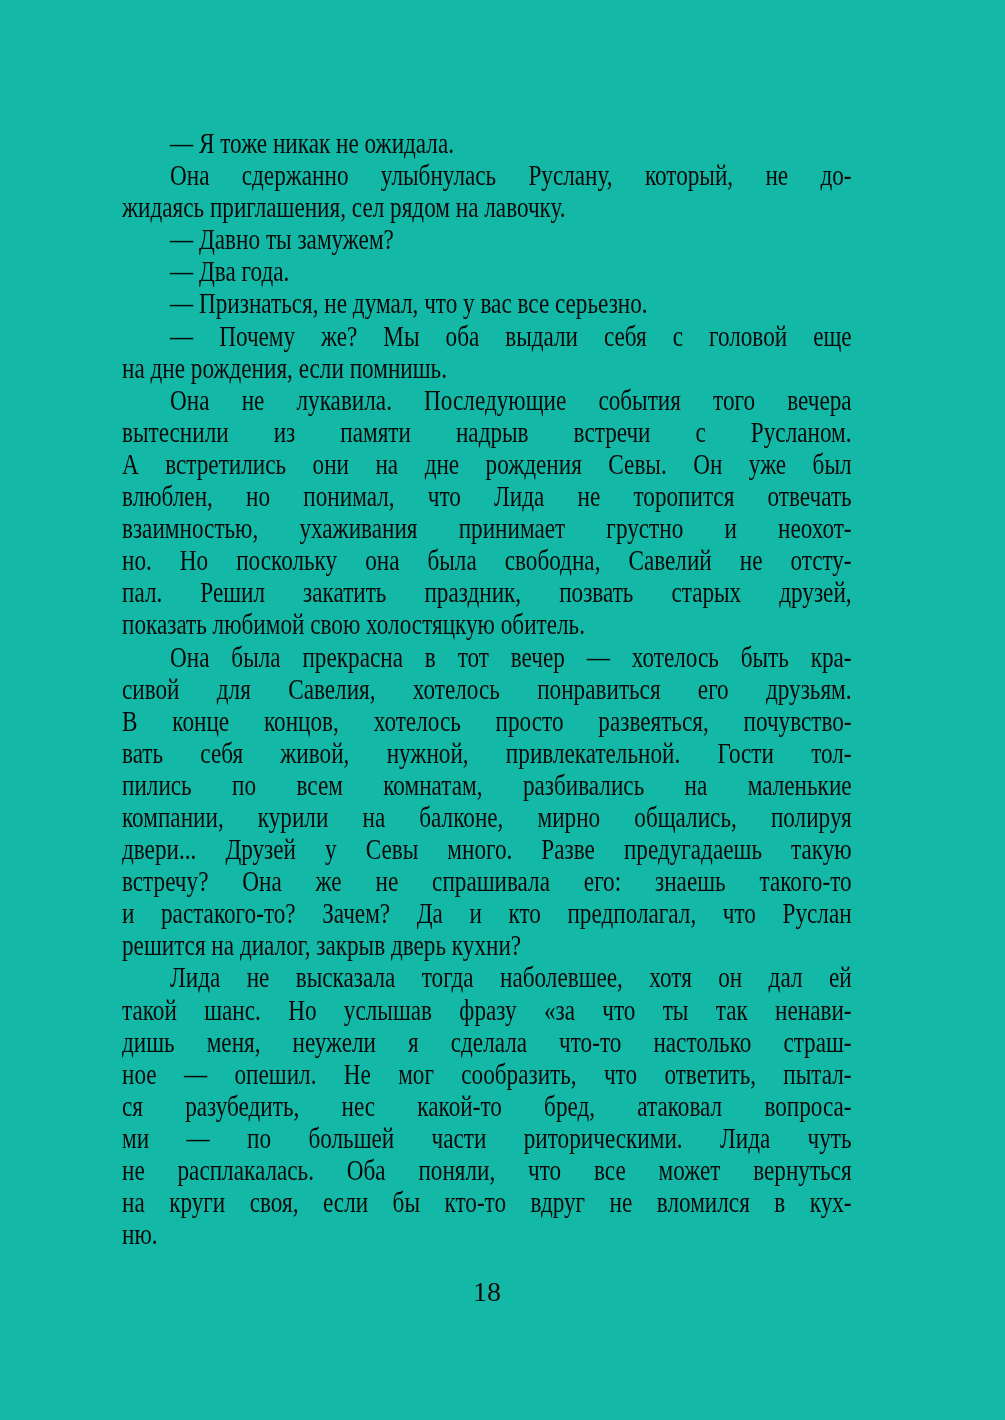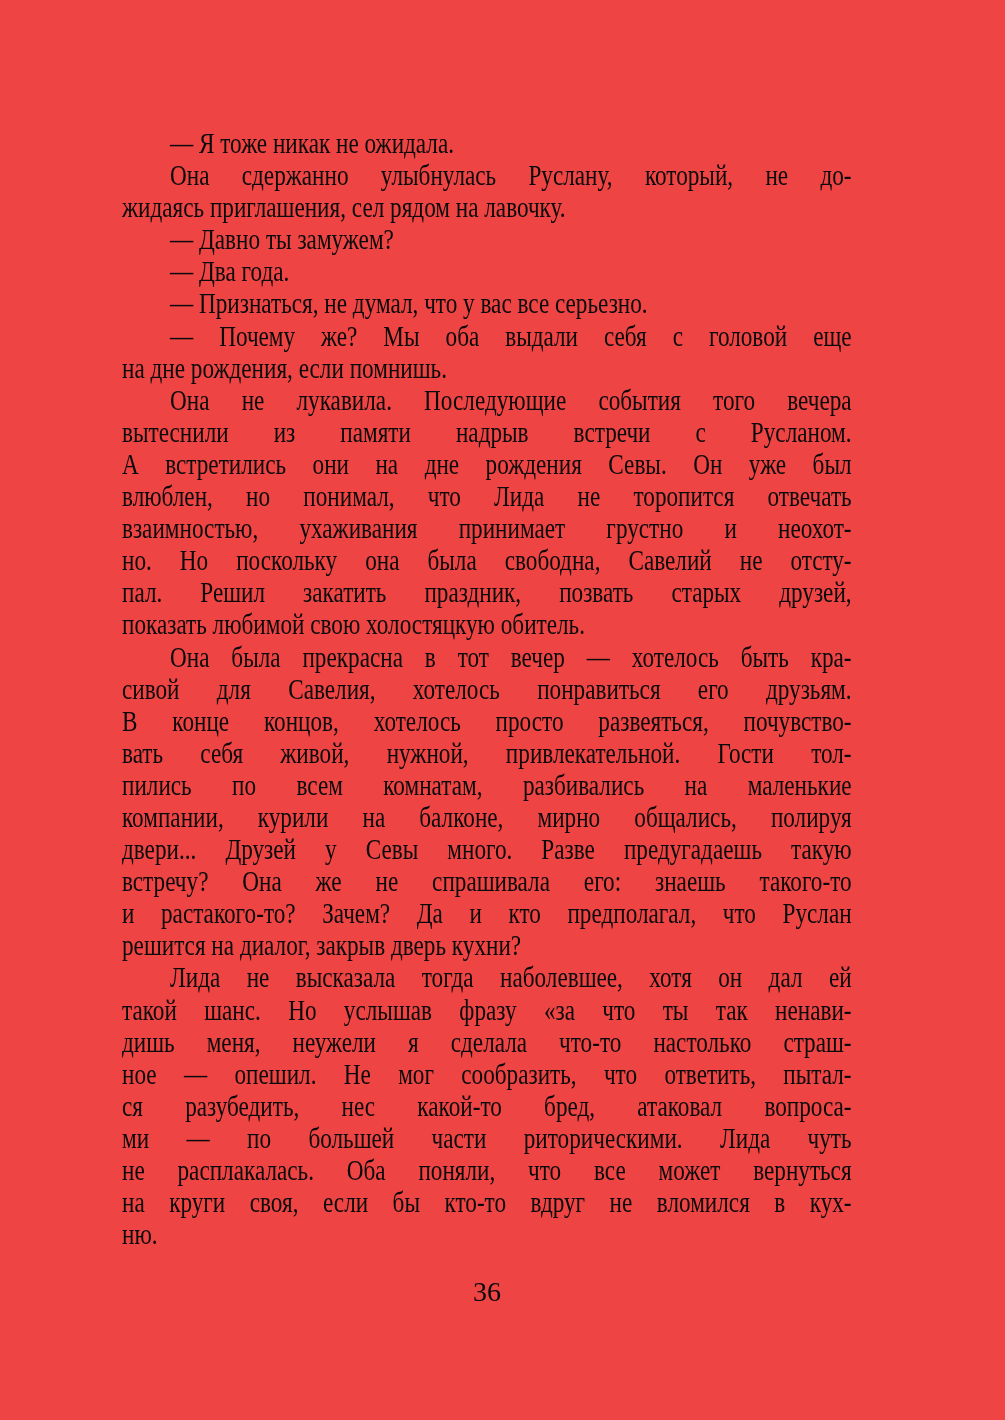--- a/index.html
+++ b/index.html
@@ -4,21 +4,21 @@
 <style>
   html, body {
     margin: 0;
     padding: 0;
     background: #ffffff;
   }
   .page {
     position: relative;
     width: 1005px;
     height: 1420px;
-    background: #ef4444;
+    background: #14b8a6;
     overflow: hidden;
     font-family: "Liberation Serif", "DejaVu Serif", serif;
     color: #0a0a0a;
   }
   
   .text-column {
     position: absolute;
     left: 122px;
     top: 127px;
     width: 912px;
@@ -89,14 +89,14 @@
       <div class="line indent just">Лида не высказала тогда наболевшее, хотя он дал ей</div>
       <div class="line just">такой шанс. Но услышав фразу «за что ты так ненави-</div>
       <div class="line just">дишь меня, неужели я сделала что-то настолько страш-</div>
       <div class="line just">ное — опешил. Не мог сообразить, что ответить, пытал-</div>
       <div class="line just">ся разубедить, нес какой-то бред, атаковал вопроса-</div>
       <div class="line just">ми — по большей части риторическими. Лида чуть</div>
       <div class="line just">не расплакалась. Оба поняли, что все может вернуться</div>
       <div class="line just">на круги своя, если бы кто-то вдруг не вломился в кух-</div>
       <div class="line last">ню.</div>
     </div>
-  <div class="footer">36</div>
+  <div class="footer">18</div>
 </div>
 
 </body></html>

